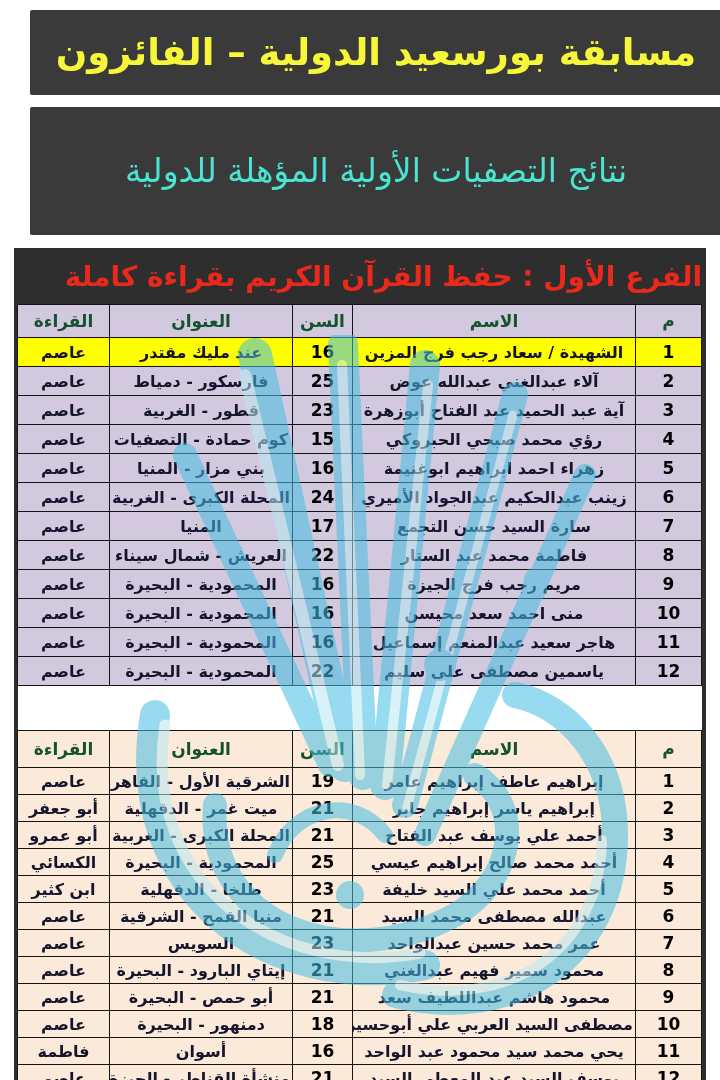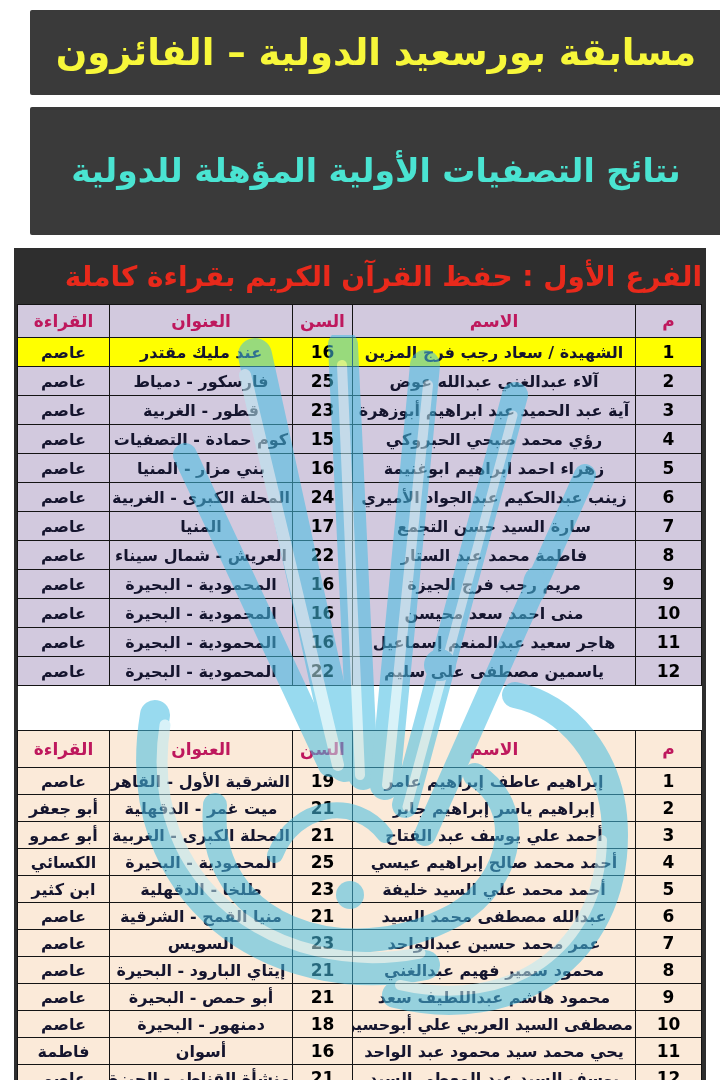--- a/index.html
+++ b/index.html
@@ -9,36 +9,36 @@
     overflow:hidden;
   }
   .header-box{
     position:absolute;left:30px;width:692px;background:#3a3a3a;
     display:flex;flex-direction:column;align-items:center;justify-content:center;
     text-align:center;border-radius:2px;
   }
   .header-main{top:10px;height:85px;}
   .header-main .t{color:#f7f73a;font-size:37px;font-weight:bold;letter-spacing:0;}
   .header-sub{top:107px;height:128px;}
-  .header-sub .t{color:#4ae4d2;font-size:33px;font-weight:bold;line-height:1.6;}
+  .header-sub .t{color:#4ae4d2;font-size:33px;font-weight:normal;line-height:1.6;}
   .section-frame{
     position:absolute;left:14px;top:248px;width:692px;background:#2e2e2e;
     padding:0 4px 5px 4px;box-sizing:border-box;
   }
   .section-banner{
     height:56px;display:flex;align-items:center;justify-content:flex-start;
   }
   .section-banner .t{color:#e8291b;font-size:28px;font-weight:bold;}
   table{border-collapse:collapse;width:100%;table-layout:fixed;}
   td,th{
     border:1.6px solid #141414;text-align:center;vertical-align:middle;
     font-weight:bold;color:#15152e;font-size:16px;padding:0 2px;
     overflow:hidden;white-space:nowrap;
   }
-  th{font-size:17px;color:#be185d;}
+  th{font-size:17px;color:#14532d;}
   .tbl1 td,.tbl1 th{background:#d2c9de;height:28px;}
   .tbl1 th{height:32px;}
   .tbl1 tr.highlight td{background:#ffff00;}
   .tbl2 td,.tbl2 th{background:#fbead9;height:26px;}
   .tbl2 th{height:36px;}
   col.c-num{width:66px;}
   col.c-name{width:283px;}
   col.c-age{width:60px;}
   col.c-addr{width:183px;}
   col.c-read{width:92px;}
@@ -92,21 +92,21 @@
         </tr>
         <tr>
           <td class="age-cell">2</td>
           <td>آلاء عبدالغني عبدالله عوض</td>
           <td class="age-cell">25</td>
           <td>فارسكور - دمياط</td>
           <td>عاصم</td>
         </tr>
         <tr>
           <td class="age-cell">3</td>
-          <td>آية عبد الحميد عبد ابراهيم أبوزهرة</td>
+          <td>آية عبد الحميد عبد الفتاح أبوزهرة</td>
           <td class="age-cell">23</td>
           <td>قطور - الغربية</td>
           <td>عاصم</td>
         </tr>
         <tr>
           <td class="age-cell">4</td>
           <td>رؤي محمد صبحي الحبروكي</td>
           <td class="age-cell">15</td>
           <td>كوم حمادة - التصفيات</td>
           <td>عاصم</td>

